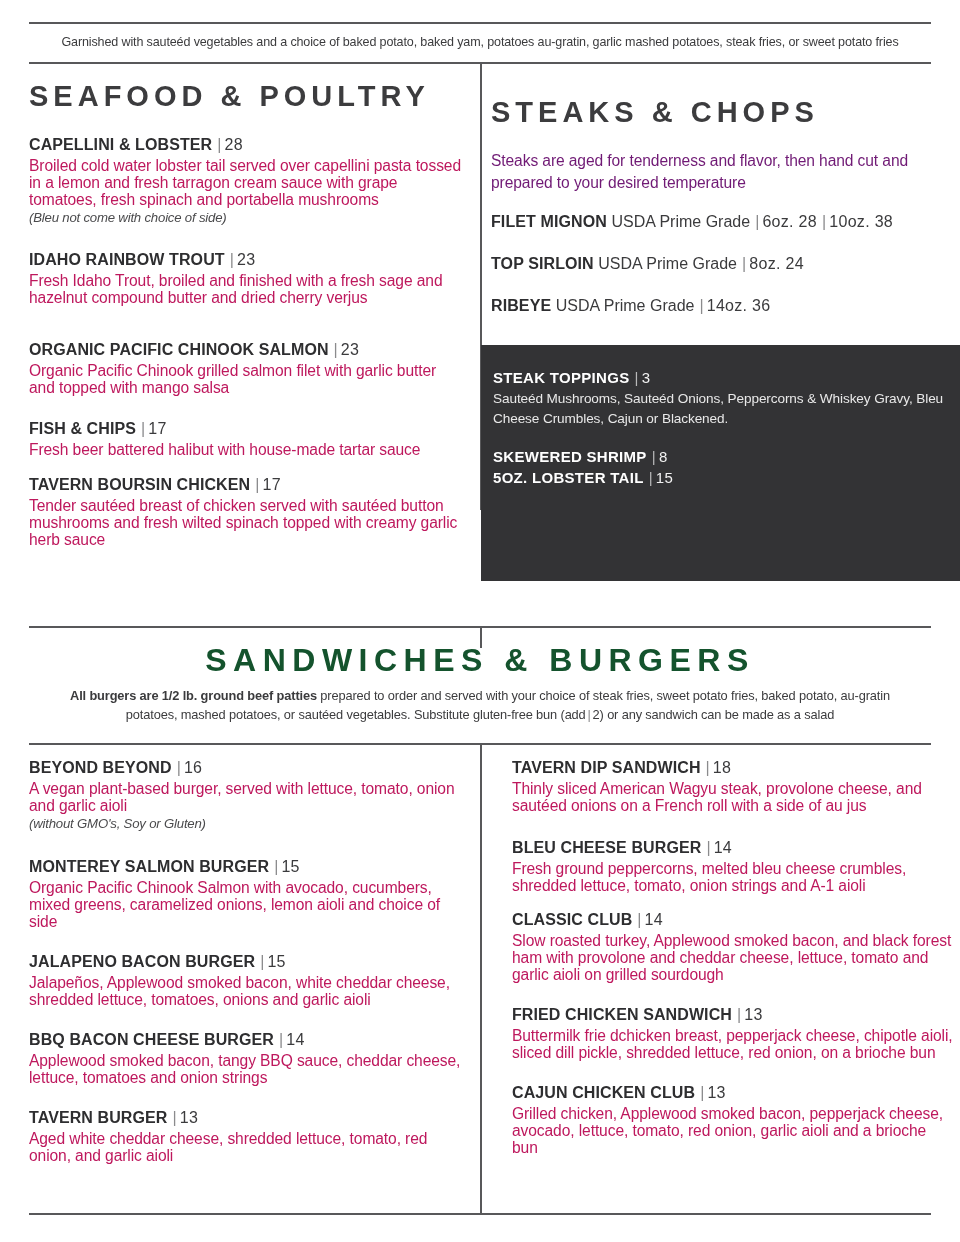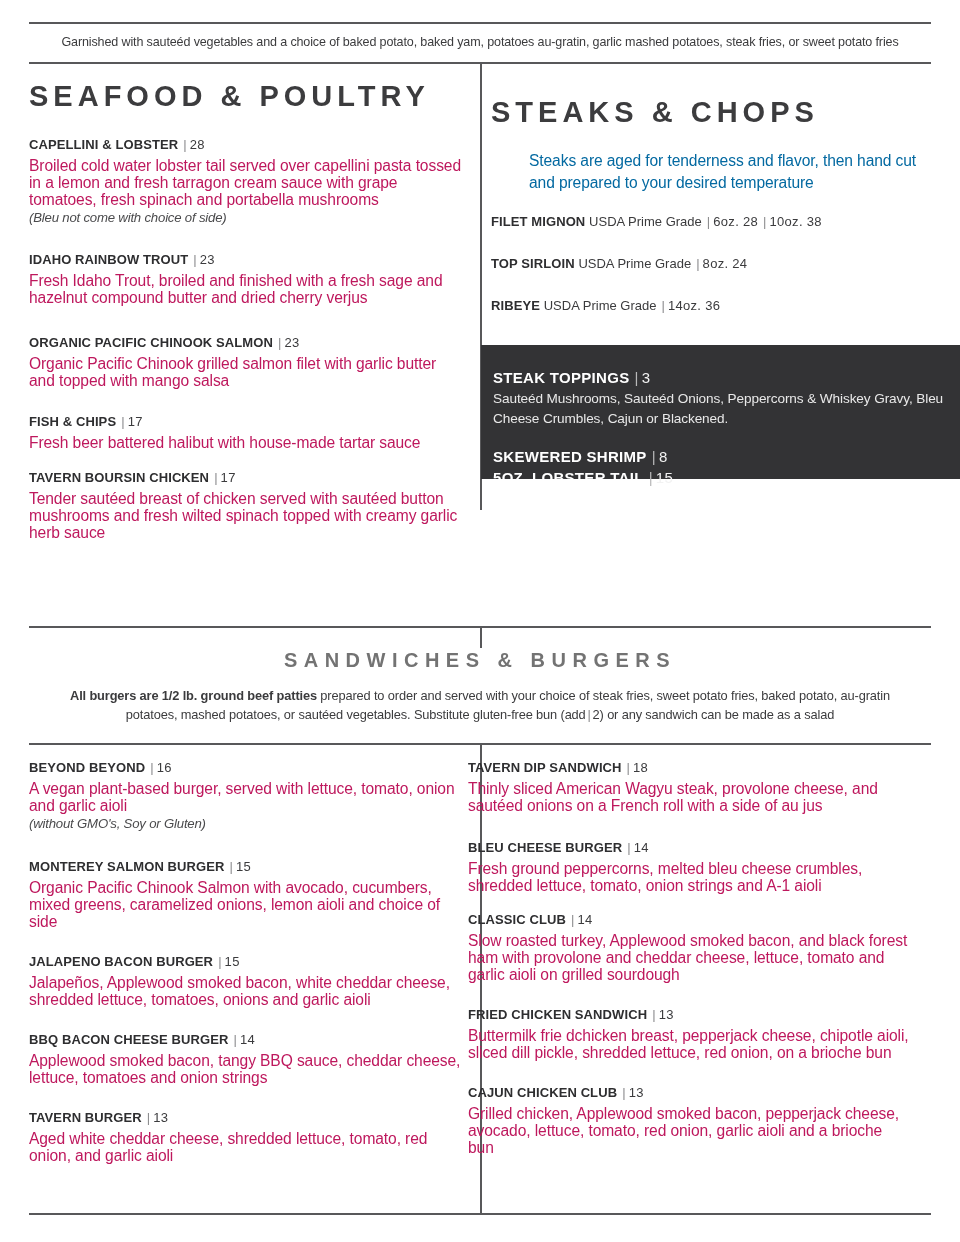--- a/index.html
+++ b/index.html
@@ -61,21 +61,21 @@
     font-weight: 700;
     letter-spacing: 5.0px;
     color: #3c3c3e;
     line-height: 36px;
     margin-bottom: 20px;
     white-space: nowrap;
   }
 
   .item { margin-bottom: 16px; }
   .item-head {
-    font-size: 13px;
+    font-size: 16px;
     font-weight: 700;
     color: #2e2e30;
     letter-spacing: 0.1px;
     line-height: 22px;
     white-space: nowrap;
   }
   .item-head .sep {
     font-weight: 400;
     color: #8b8b8d;
     padding: 0 3px 0 5px;
@@ -101,34 +101,33 @@
     font-size: 13.2px;
     font-style: italic;
     color: #4a4a4c;
     line-height: 19px;
     letter-spacing: -0.2px;
   }
 
   .steak-intro {
     font-size: 15.6px;
     line-height: 21.5px;
-    color: #0369a1;
+    color: #701a75;
     letter-spacing: -0.1px;
     margin-bottom: 18px;
-    margin-left: 38px;
   }
   .steak-row { margin-bottom: 20px; }
 
   
   .dark-panel {
     position: absolute;
     left: 481px;
     top: 345px;
     width: 479px;
-    height: 134px;
+    height: 236px;
     background: #333335;
     color: #ffffff;
     padding: 22px 0 0 12px;
   }
   .dark-panel .dp-head {
     font-size: 15px;
     font-weight: 700;
     letter-spacing: 0.3px;
     color: #ffffff;
     line-height: 21px;
@@ -150,45 +149,45 @@
   #vrule-mid-stub { left: 480px; top: 626px; height: 22px; }
 
   .band {
     position: absolute;
     left: 29px;
     right: 29px;
     top: 640px;
   }
   .band .band-title {
     text-align: center;
-    font-size: 20px;
+    font-size: 32px;
     font-weight: 700;
     letter-spacing: 6.5px;
-    color: #737373;
+    color: #14532d;
     line-height: 40px;
   }
   .band .band-sub {
     margin-top: 6px;
     text-align: center;
     font-size: 13.5px;
     line-height: 19px;
     color: #3b3b3d;
     letter-spacing: -0.15px;
     transform: scaleX(0.95);
     transform-origin: center top;
   }
   .band .band-sub b { font-weight: 700; }
   .band .band-sub .sep { color: #8b8b8d; padding: 0 2px; }
 
   
   #vrule-bot { left: 480px; top: 743px; height: 470px; }
   #rule-bot  { top: 1213px; }
 
   .bcol-left  { position: absolute; left: 29px;  top: 757px; width: 440px; }
-  .bcol-right { position: absolute; left: 468px; top: 757px; width: 442px; }
+  .bcol-right { position: absolute; left: 512px; top: 757px; width: 442px; }
   .bcol-left .item, .bcol-right .item { margin-bottom: 15px; }
 </style>
 </head>
 <body>
 
 <div class="page">
 
   <div class="hrule" id="rule-top"></div>
   <div class="garnish-text">Garnished with sauteéd vegetables and a choice of  baked potato, baked yam, potatoes au-gratin, garlic mashed potatoes, steak fries, or sweet potato fries</div>
   <div class="hrule" id="rule-garnish"></div>
@@ -206,21 +205,21 @@
       <div class="item-note">(Bleu not come with choice of side)</div>
     </div>
 
     <div class="item" style="margin-top:22px;">
       <div class="item-head">
         <span>IDAHO RAINBOW TROUT</span><span class="sep">|</span><span class="price">23</span>
       </div>
       <div class="item-desc">Fresh Idaho Trout, broiled and finished with a fresh sage and hazelnut compound butter and dried cherry verjus</div>
     </div>
 
-    <div class="item" style="margin-top:26px;">
+    <div class="item" style="margin-top:33px;">
       <div class="item-head">
         <span>ORGANIC PACIFIC CHINOOK SALMON</span><span class="sep">|</span><span class="price">23</span>
       </div>
       <div class="item-desc">Organic Pacific Chinook grilled salmon filet with garlic butter and topped with mango salsa</div>
     </div>
 
     <div class="item" style="margin-top:22px;">
       <div class="item-head">
         <span>FISH &amp; CHIPS</span><span class="sep">|</span><span class="price">17</span>
       </div>

